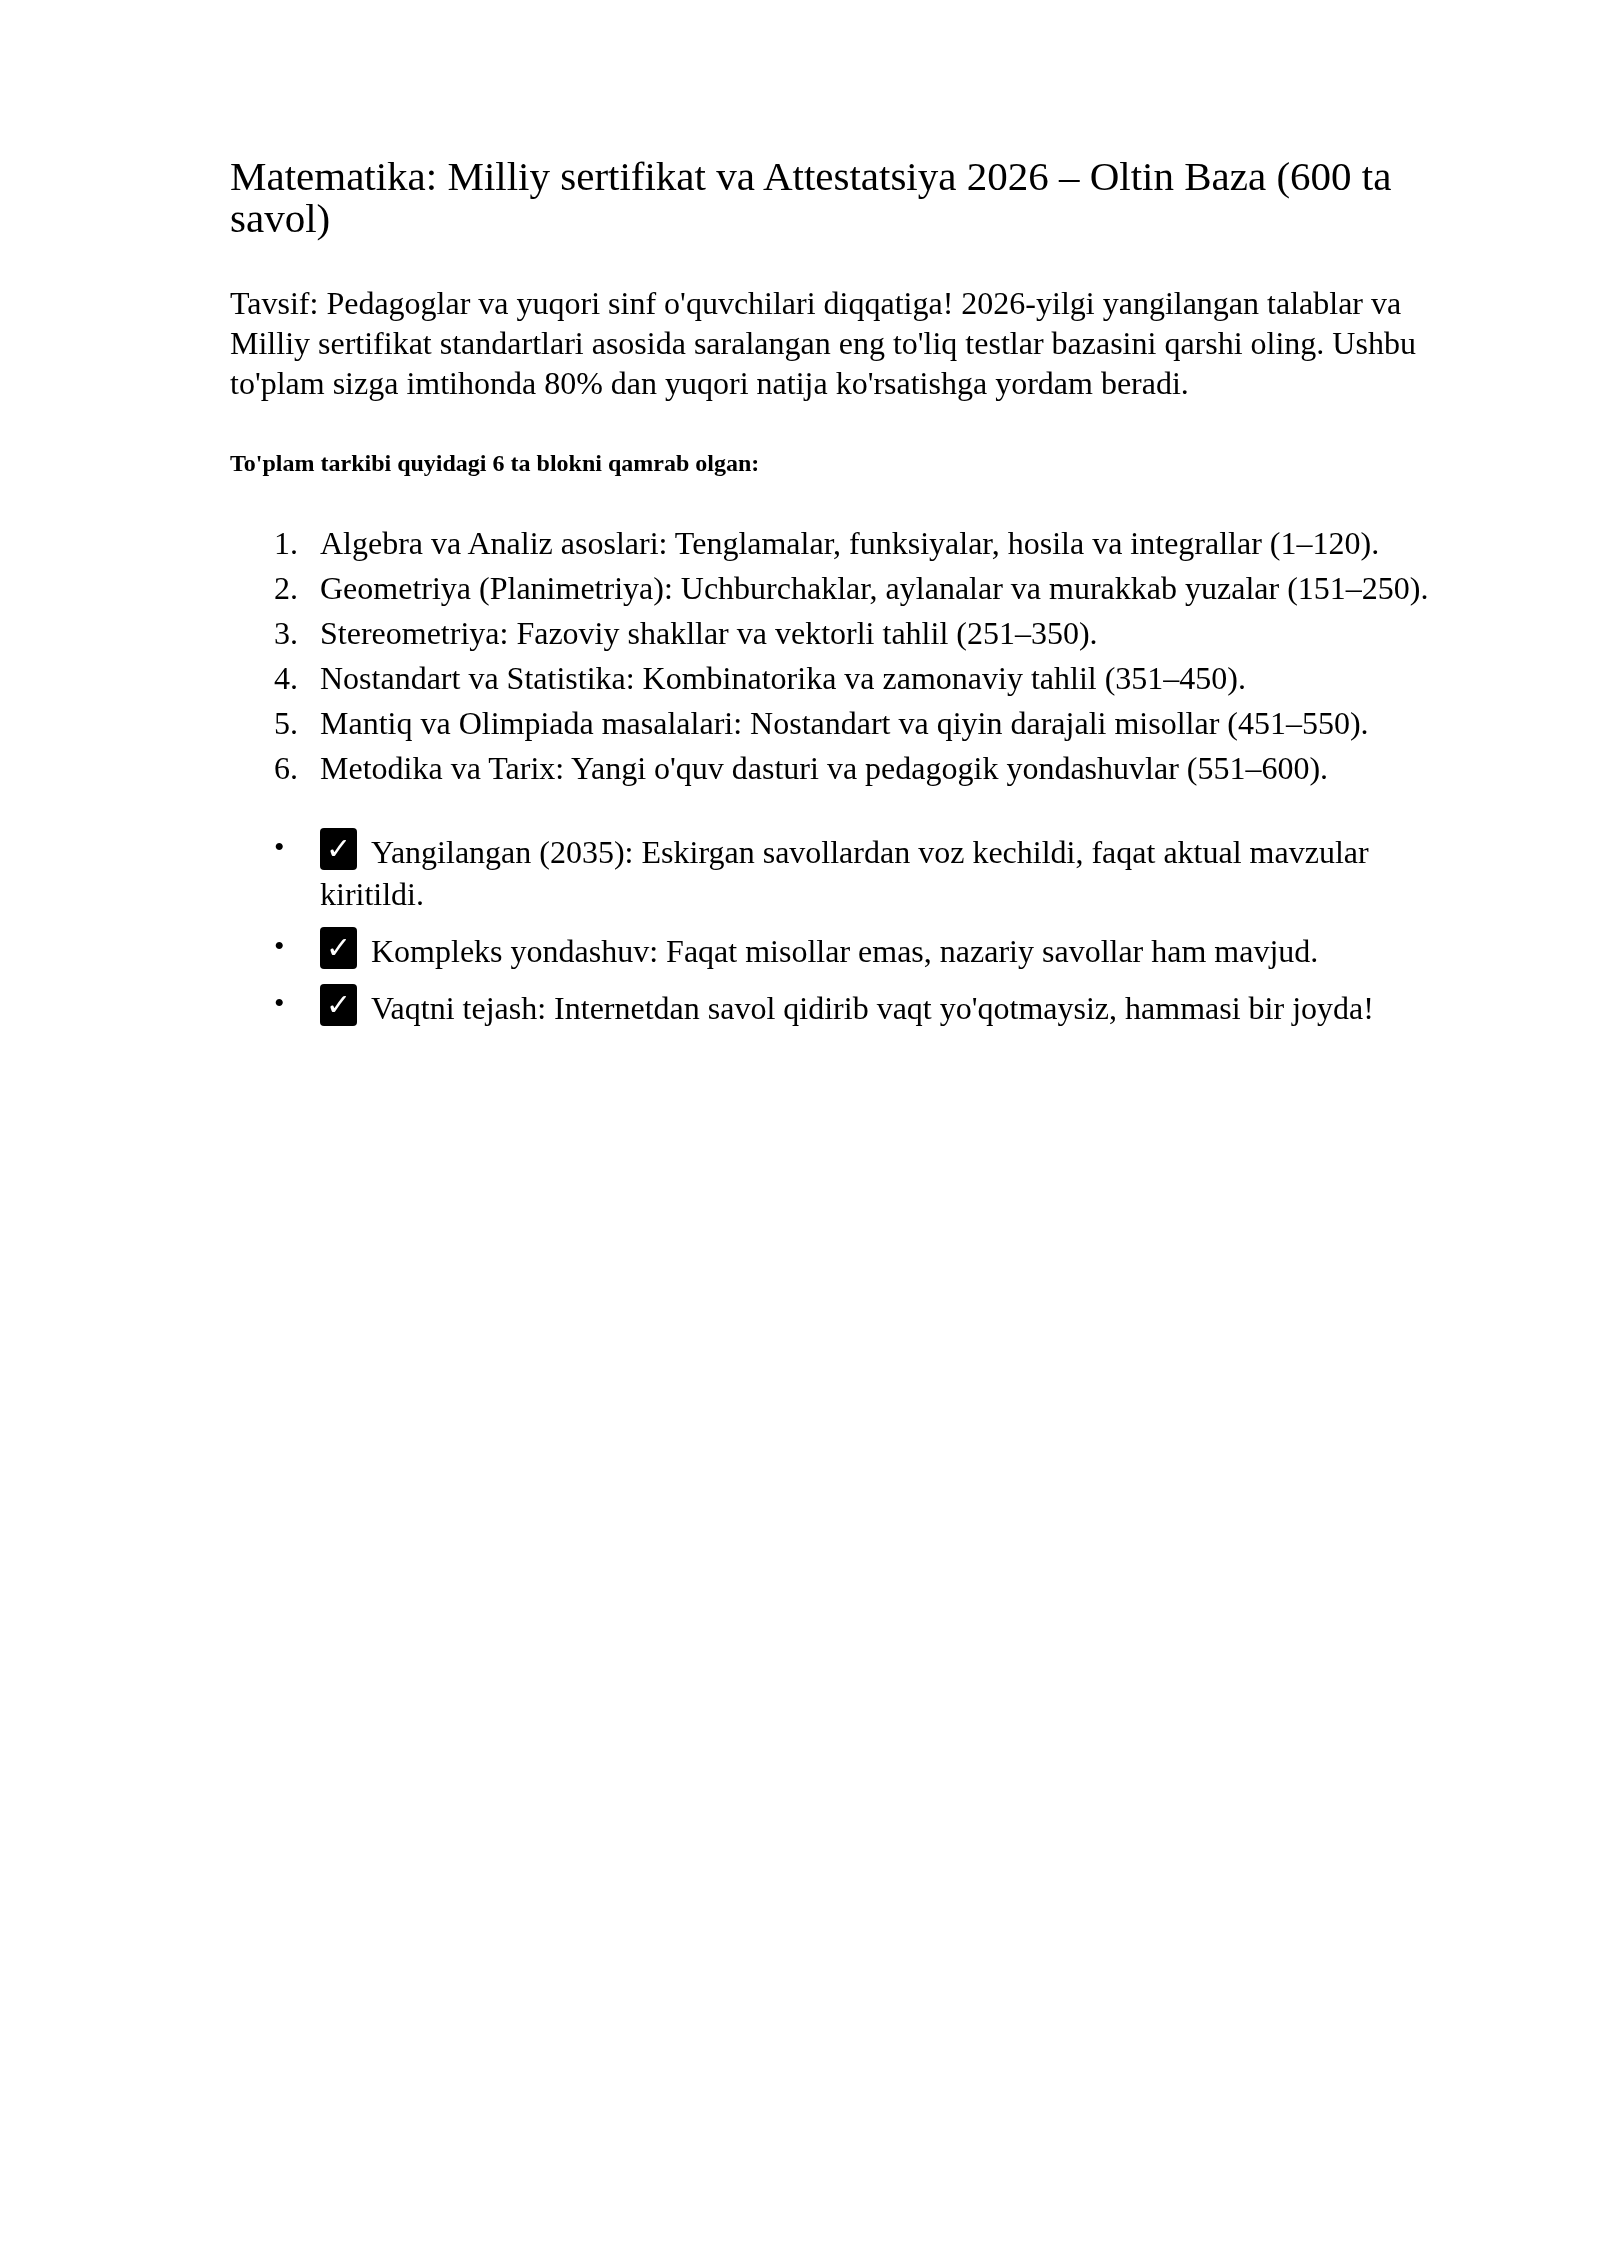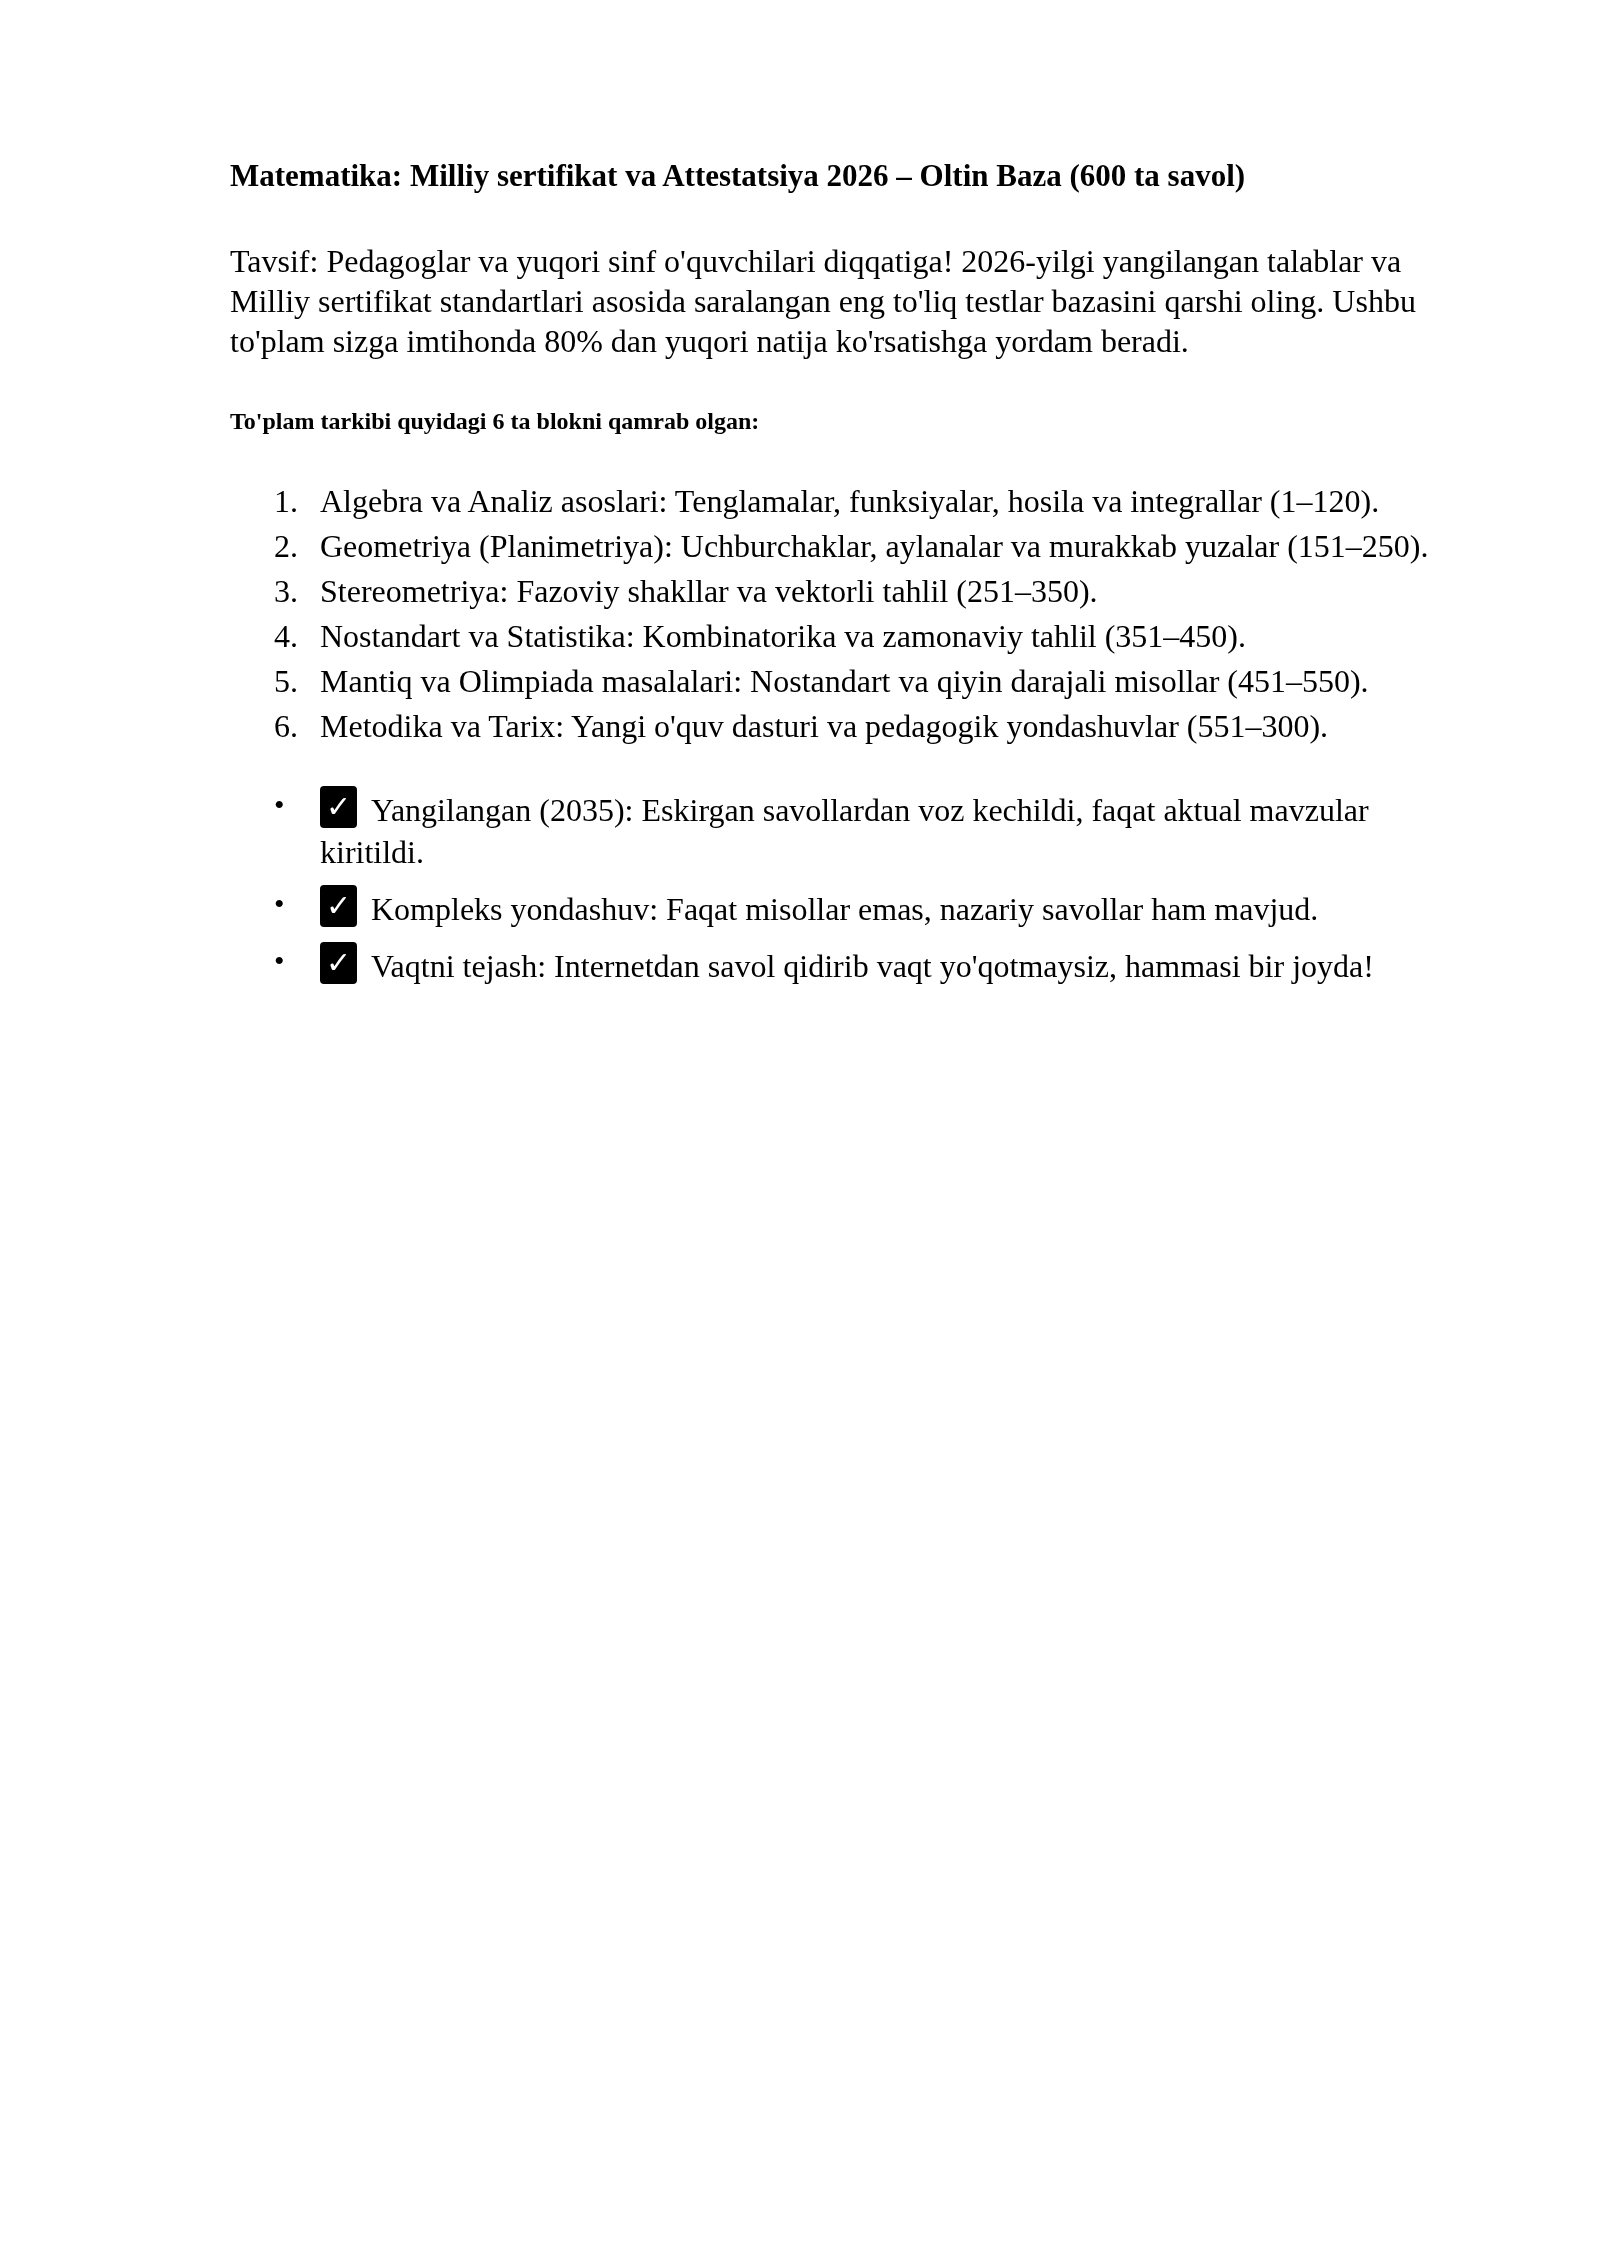--- a/index.html
+++ b/index.html
@@ -15,22 +15,22 @@
     color: #000000;
     -webkit-font-smoothing: antialiased;
   }
   .page {
     position: absolute;
     left: 230px;
     top: 155px;
     width: 1205px;
   }
   .doc-title {
-    font-size: 31px;
-    font-weight: bold;
+    font-size: 41px;
+    font-weight: normal;
     line-height: 42px;
     margin: 0 0 44px 0;
   }
   .paragraph {
     font-size: 32px;
     line-height: 40px;
     margin: 0 0 40px 0;
   }
   .section-heading {
     font-size: 24px;
@@ -105,21 +105,21 @@
     <div class="list-item">
       <span class="marker">3.</span><span class="bold">Stereometriya:</span><span> Fazoviy shakllar va vektorli tahlil (251–350).</span>
     </div>
     <div class="list-item">
       <span class="marker">4.</span><span class="bold">Nostandart va Statistika:</span><span> Kombinatorika va zamonaviy tahlil (351–450).</span>
     </div>
     <div class="list-item">
       <span class="marker">5.</span><span class="bold">Mantiq va Olimpiada masalalari:</span><span> Nostandart va qiyin darajali misollar (451–550).</span>
     </div>
     <div class="list-item">
-      <span class="marker">6.</span><span class="bold">Metodika va Tarix:</span><span> Yangi o'quv dasturi va pedagogik yondashuvlar (551–300).</span>
+      <span class="marker">6.</span><span class="bold">Metodika va Tarix:</span><span> Yangi o'quv dasturi va pedagogik yondashuvlar (551–600).</span>
     </div>
   </div>
 
 
   <div class="list">
     <div class="bullet-item">
       <span class="marker">•</span><span class="checkbox">✓</span><span class="bold">Yangilangan (2035):</span><span> Eskirgan savollardan voz kechildi, faqat aktual mavzular kiritildi.</span>
     </div>
     <div class="bullet-item">
       <span class="marker">•</span><span class="checkbox">✓</span><span class="bold">Kompleks yondashuv:</span><span> Faqat misollar emas, nazariy savollar ham mavjud.</span>

